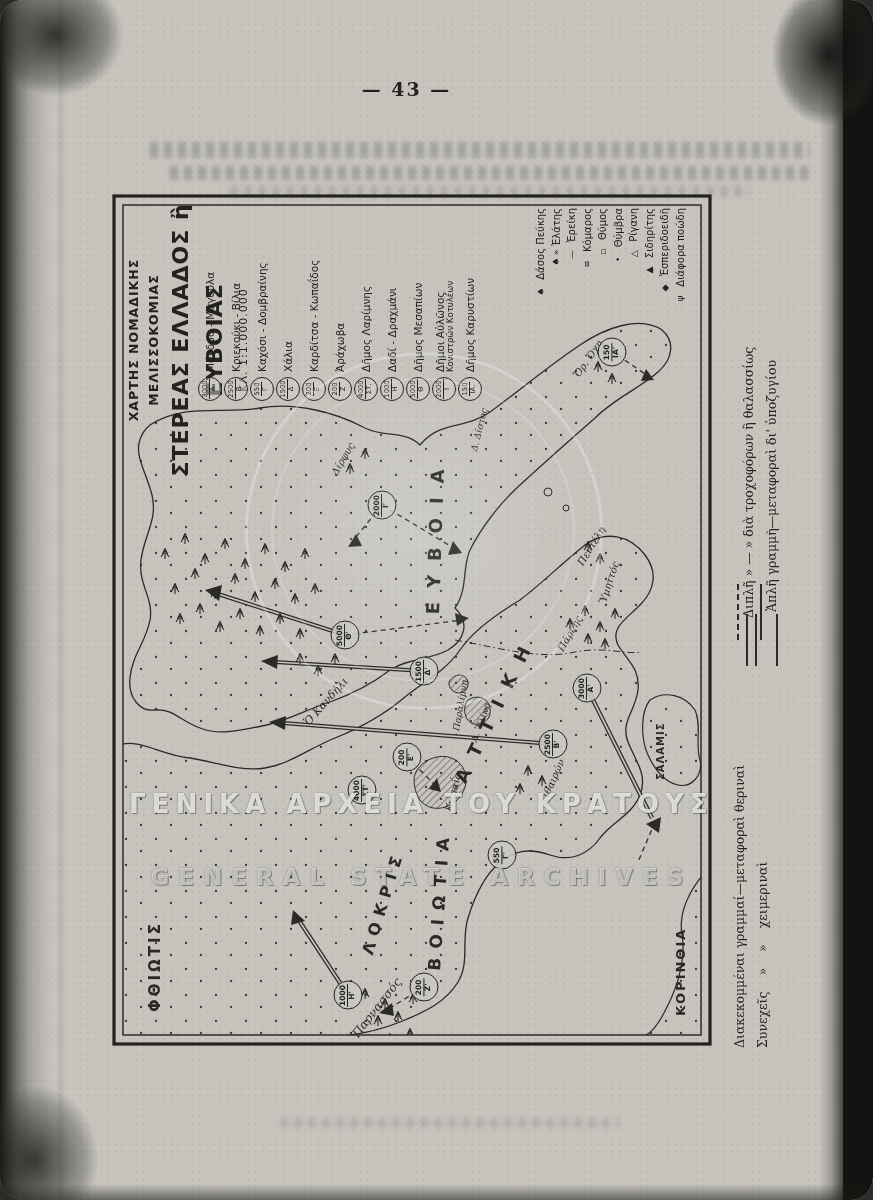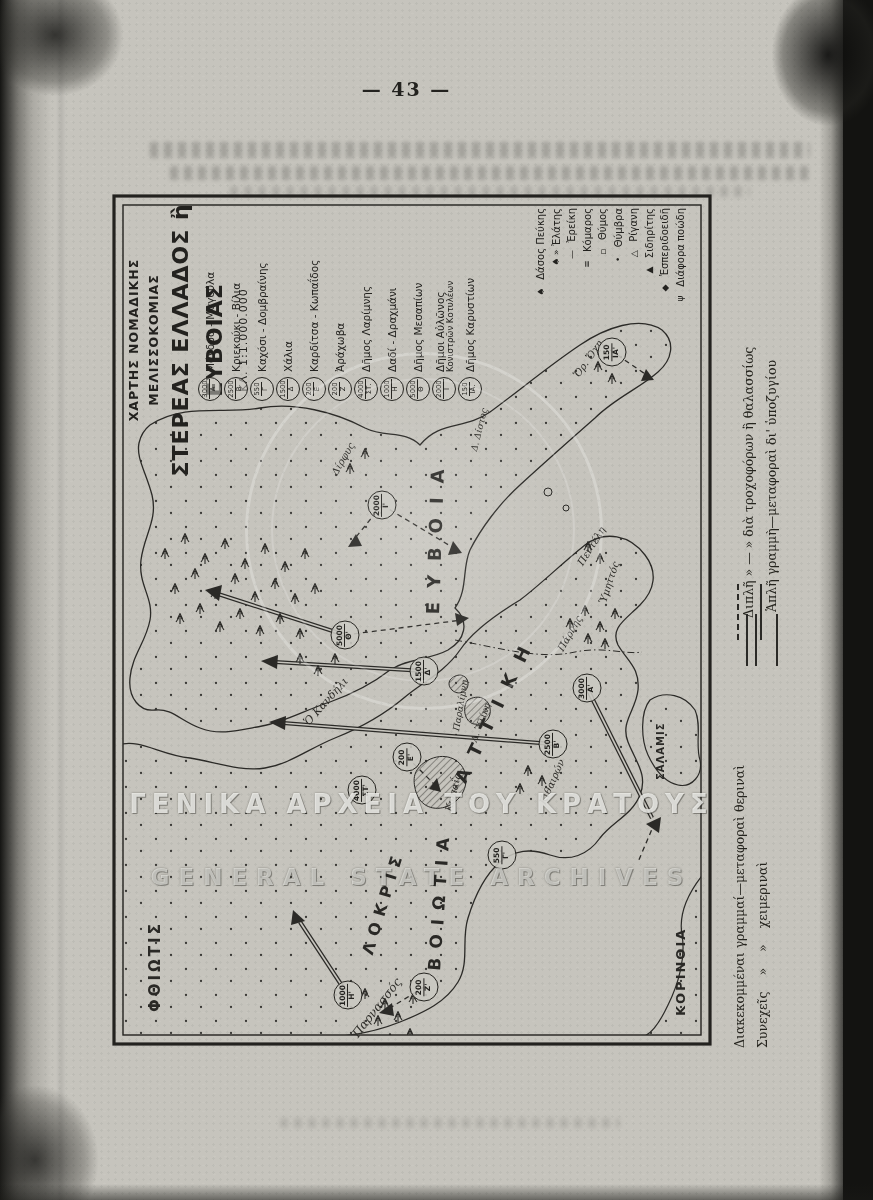--- a/index.html
+++ b/index.html
@@ -1,17 +1,17 @@
 <!DOCTYPE html>
 <html><head>
 <meta charset="utf-8">
 <style>
   html,body{margin:0;padding:0;background:#2b2b29;}
   #page{position:relative;width:873px;height:1200px;background:#c6c4bd;overflow:hidden;
-        font-family:"DejaVu Sans",sans-serif;color:#23221f;}
+        font-family:"DejaVu Sans",sans-serif;color:#23221f;border-radius:23px;}
   
   .grain{position:absolute;inset:0;background-image:radial-gradient(rgba(0,0,0,.045) 1px,transparent 1.4px);
          background-size:7px 7px;z-index:1;pointer-events:none;}
   .grain2{position:absolute;inset:0;background-image:radial-gradient(rgba(255,255,255,.05) 1px,transparent 1.3px);
          background-size:11px 9px;z-index:1;pointer-events:none;}
   
   .edge-left{position:absolute;left:0;top:0;bottom:0;width:52px;z-index:8;
     background:linear-gradient(90deg,#151513 0,rgba(60,59,55,.55) 18px,rgba(90,89,84,.25) 32px,transparent 52px);}
   .edge-right-black{position:absolute;right:0;top:0;bottom:0;width:30px;background:#131311;z-index:8;}
   .edge-right-soft{position:absolute;right:28px;top:0;bottom:0;width:26px;z-index:8;

